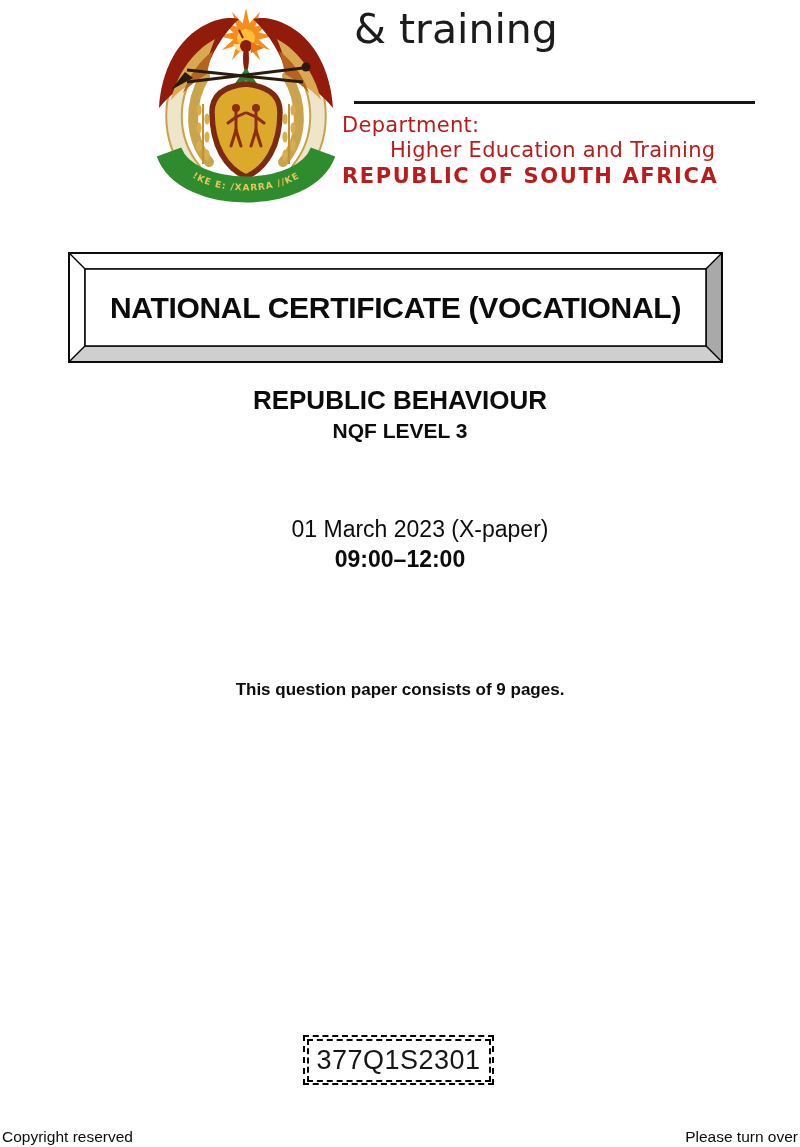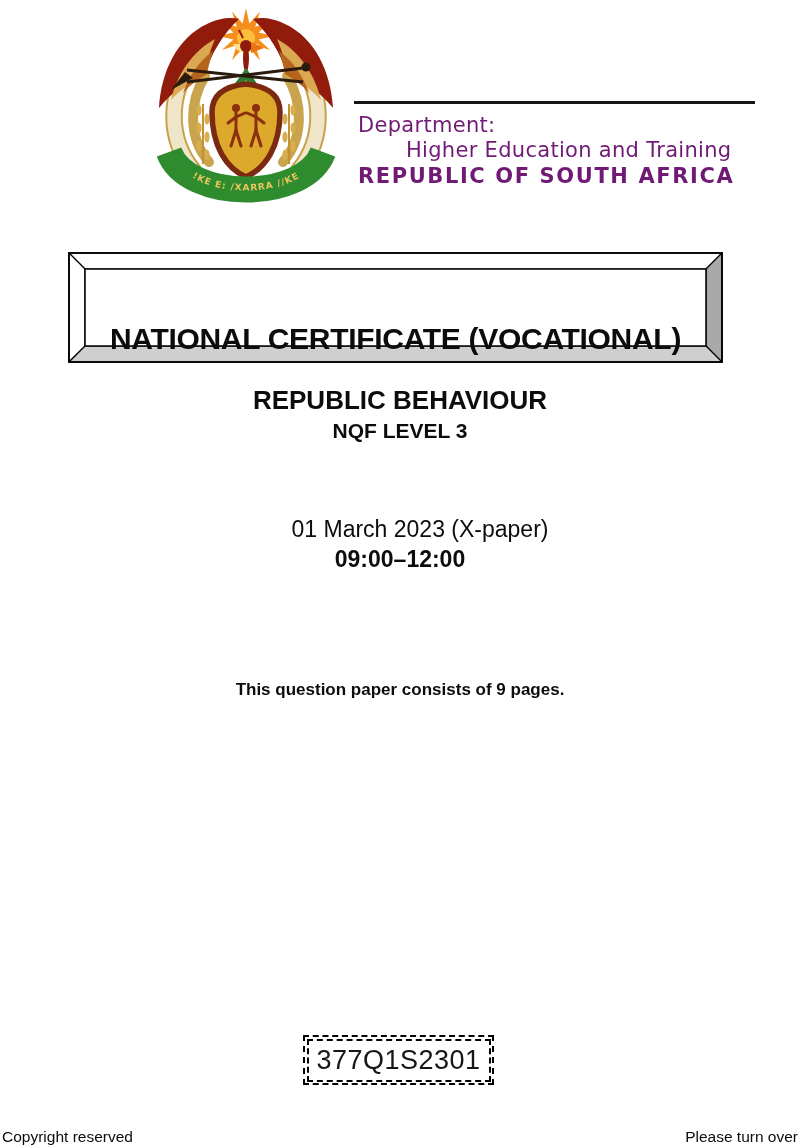--- a/index.html
+++ b/index.html
@@ -8,31 +8,31 @@
     font-family:"Liberation Sans",sans-serif;color:#111;overflow:hidden;
   }
   
   .emblem{position:absolute;left:153px;top:6px;width:186px;height:210px;}
   .brand{position:absolute;left:354px;top:8px;width:406px;}
   .brand-line{
     font-family:"DejaVu Sans",sans-serif;font-size:41px;line-height:43px;
     font-weight:500;color:#1c1c1c;letter-spacing:0px;white-space:nowrap;
   }
   .brand-rule{position:absolute;left:354px;top:101px;width:401px;height:3px;background:#161616;}
-  .dept{position:absolute;left:358px;top:113px;font-family:"DejaVu Sans",sans-serif;color:#701a75;}
+  .dept{position:absolute;left:342px;top:113px;font-family:"DejaVu Sans",sans-serif;color:#b91c1c;}
   .dept-label{font-size:21px;line-height:25px;letter-spacing:.3px;}
   .dept-name{font-size:21px;line-height:25px;letter-spacing:.3px;margin-left:48px;}
   .dept-country{font-size:21px;line-height:26px;font-weight:bold;letter-spacing:1.6px;white-space:nowrap;}
   
   .cert-box{position:absolute;left:68px;top:252px;width:655px;height:111px;}
   .cert-box svg{position:absolute;left:0;top:0;}
   .cert-text{
     position:absolute;left:0;top:0;width:655px;height:111px;
     display:flex;align-items:center;justify-content:center;
-    font-size:30px;font-weight:bold;letter-spacing:-0.3px;color:#0c0c0c;white-space:nowrap;margin-top:31px;
+    font-size:30px;font-weight:bold;letter-spacing:-0.3px;color:#0c0c0c;white-space:nowrap;
   }
   
   .ctr{position:absolute;left:0;width:800px;text-align:center;white-space:nowrap;color:#0c0c0c;}
   .subject{top:385px;font-size:26px;font-weight:bold;}
   .level{top:419px;font-size:21px;font-weight:bold;}
   .code{top:464px;font-size:22px;font-weight:normal;}
   .dateline{top:516px;font-size:23px;font-weight:normal;margin-left:20px;}
   .timeline{top:546px;font-size:23px;font-weight:bold;}
   .pages-note{top:680px;font-size:17px;font-weight:bold;}
   
@@ -142,20 +142,21 @@
 
     <g>
       <path d="M 16,146 C 34,196 152,196 170,146" stroke="#2E8B2E" stroke-width="26" fill="none"></path>
       <text font-family="DejaVu Sans, sans-serif" font-size="9" font-weight="bold" fill="#E9C75B" letter-spacing="1">
         <textPath href="#mottoPath" startOffset="50%" text-anchor="middle">!KE E: /XARRA //KE</textPath>
       </text>
     </g>
   </svg>
 
   <div class="brand">
+    <div class="brand-line">&amp; training</div>
   </div>
   <div class="brand-rule"></div>
   <div class="dept">
     <div class="dept-label">Department:</div>
     <div class="dept-name">Higher Education and Training</div>
     <div class="dept-country">REPUBLIC OF SOUTH AFRICA</div>
   </div>
 
   <div class="cert-box">
     <svg width="655" height="111" viewBox="0 0 655 111">

